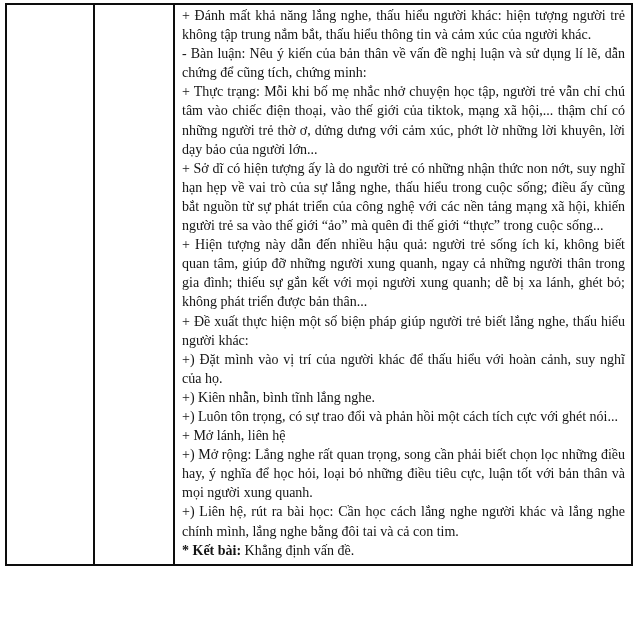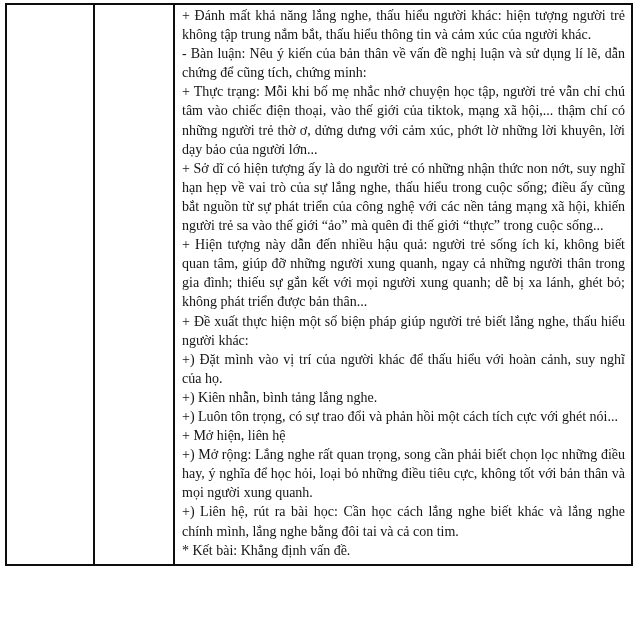--- a/index.html
+++ b/index.html
@@ -37,45 +37,45 @@
     font-size: 14px;
     line-height: 19.1px;
     color: #141414;
     text-align: justify;
   }
   td.col-content p.para {
     margin: 0;
     padding: 0;
   }
   td.col-content p.para b {
-    font-weight: normal;
+    font-weight: bold;
   }
 </style>
 </head>
 <body>
 
 <div class="page">
   <table class="rubric">
     <tbody>
       <tr>
         <td class="col-question"></td>
         <td class="col-score"></td>
         <td class="col-content">
           <div>
               <p class="para">+ Đánh mất khả năng lắng nghe, thấu hiểu người khác: hiện tượng người trẻ không tập trung nắm bắt, thấu hiểu thông tin và cảm xúc của người khác.</p>
               <p class="para">- Bàn luận: Nêu ý kiến của bản thân về vấn đề nghị luận và sử dụng lí lẽ, dẫn chứng để cũng tích, chứng minh:</p>
               <p class="para">+ Thực trạng: Mỗi khi bố mẹ nhắc nhở chuyện học tập, người trẻ vẫn chỉ chú tâm vào chiếc điện thoại, vào thế giới của tiktok, mạng xã hội,... thậm chí có những người trẻ thờ ơ, dửng dưng với cảm xúc, phớt lờ những lời khuyên, lời dạy bảo của người lớn...</p>
               <p class="para">+ Sở dĩ có hiện tượng ấy là do người trẻ có những nhận thức non nớt, suy nghĩ hạn hẹp về vai trò của sự lắng nghe, thấu hiểu trong cuộc sống; điều ấy cũng bắt nguồn từ sự phát triển của công nghệ với các nền tảng mạng xã hội, khiến người trẻ sa vào thế giới “ảo” mà quên đi thế giới “thực” trong cuộc sống...</p>
               <p class="para">+ Hiện tượng này dẫn đến nhiều hậu quả: người trẻ sống ích kỉ, không biết quan tâm, giúp đỡ những người xung quanh, ngay cả những người thân trong gia đình; thiếu sự gắn kết với mọi người xung quanh; dễ bị xa lánh, ghét bỏ; không phát triển được bản thân...</p>
               <p class="para">+ Đề xuất thực hiện một số biện pháp giúp người trẻ biết lắng nghe, thấu hiểu người khác:</p>
               <p class="para">+) Đặt mình vào vị trí của người khác để thấu hiểu với hoàn cảnh, suy nghĩ của họ.</p>
-              <p class="para">+) Kiên nhẫn, bình tảng lắng nghe.</p>
+              <p class="para">+) Kiên nhẫn, bình tĩnh lắng nghe.</p>
               <p class="para">+) Luôn tôn trọng, có sự trao đổi và phản hồi một cách tích cực với ghét nói...</p>
-              <p class="para">+ Mở hiện, liên hệ</p>
-              <p class="para">+) Mở rộng: Lắng nghe rất quan trọng, song cần phải biết chọn lọc những điều hay, ý nghĩa để học hỏi, loại bỏ những điều tiêu cực, không tốt với bản thân và mọi người xung quanh.</p>
-              <p class="para">+) Liên hệ, rút ra bài học: Cần học cách lắng nghe biết khác và lắng nghe chính mình, lắng nghe bằng đôi tai và cả con tim.</p>
+              <p class="para">+ Mở lánh, liên hệ</p>
+              <p class="para">+) Mở rộng: Lắng nghe rất quan trọng, song cần phải biết chọn lọc những điều hay, ý nghĩa để học hỏi, loại bỏ những điều tiêu cực, luận tốt với bản thân và mọi người xung quanh.</p>
+              <p class="para">+) Liên hệ, rút ra bài học: Cần học cách lắng nghe người khác và lắng nghe chính mình, lắng nghe bằng đôi tai và cả con tim.</p>
               <p class="para"><b>* Kết bài:</b> Khẳng định vấn đề.</p>
             </div>
         </td>
       </tr>
     </tbody>
   </table>
 </div>
 
 </body></html>

